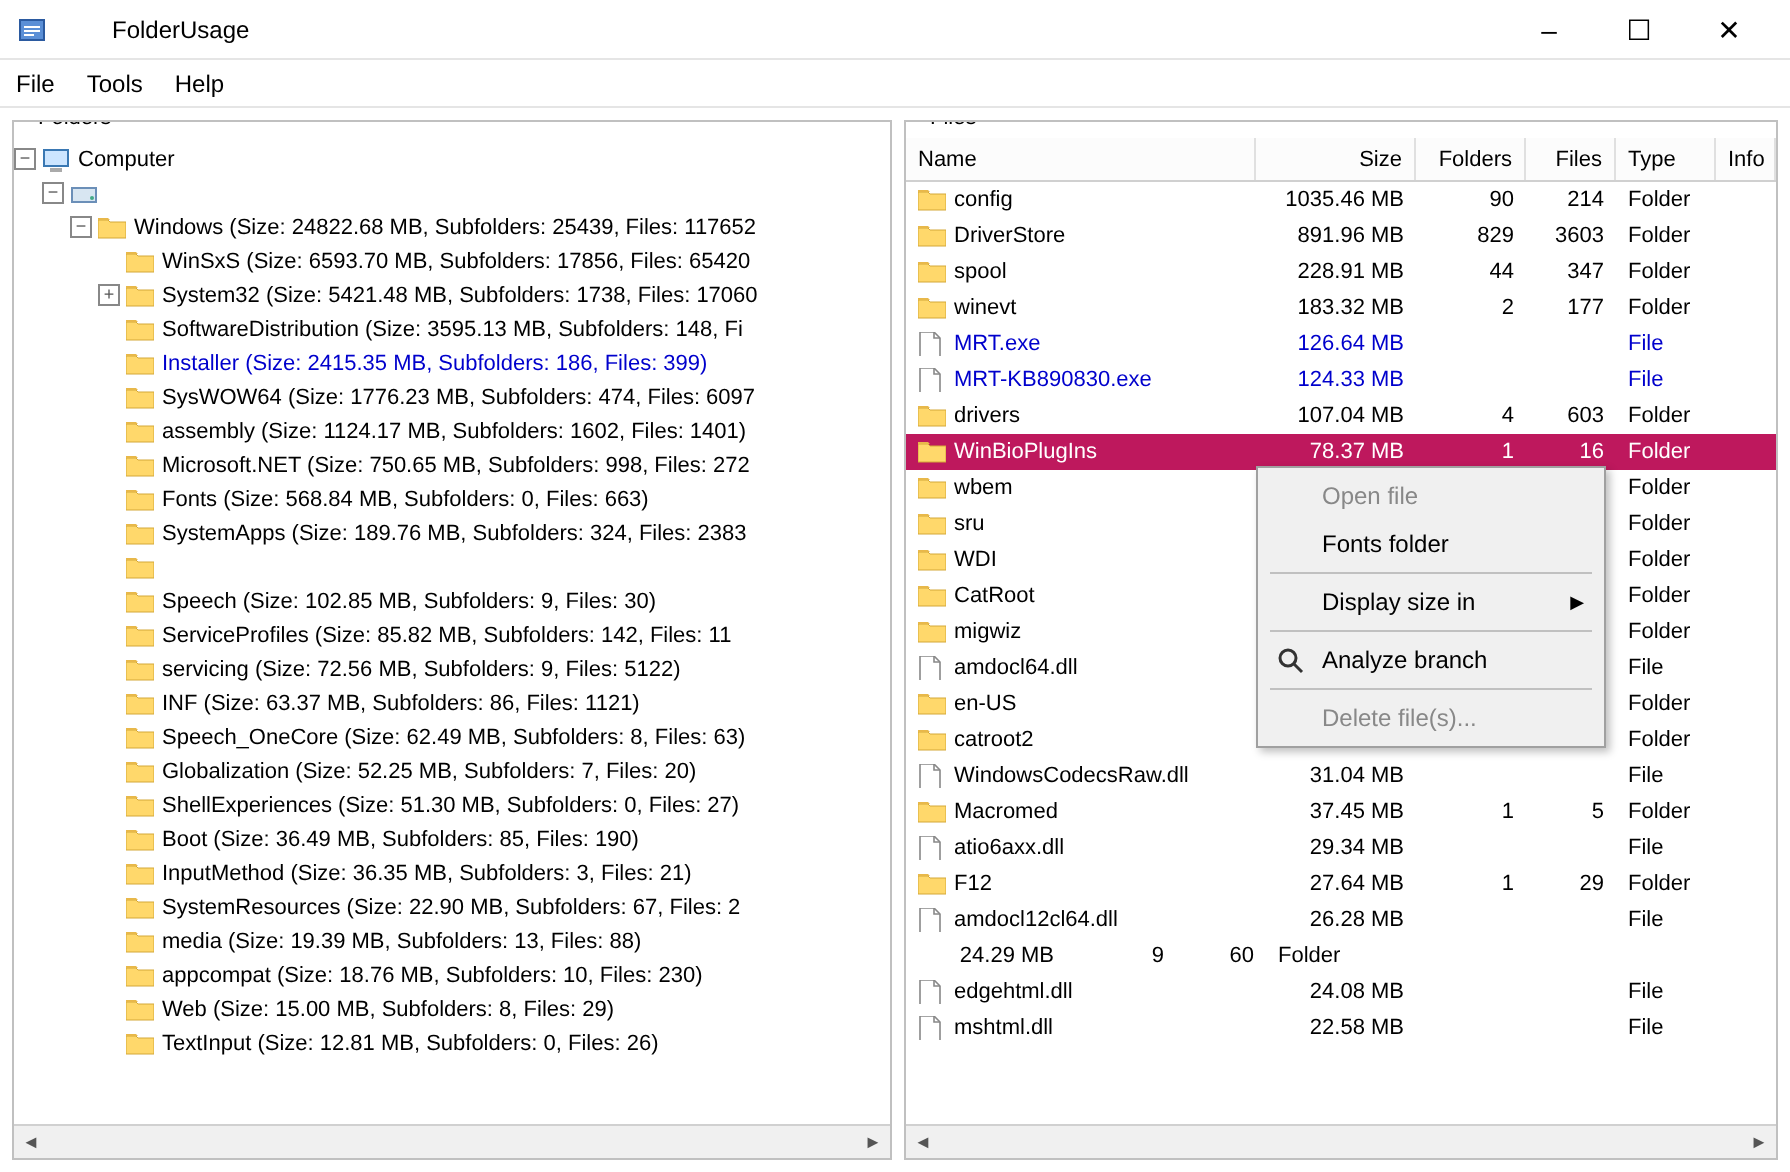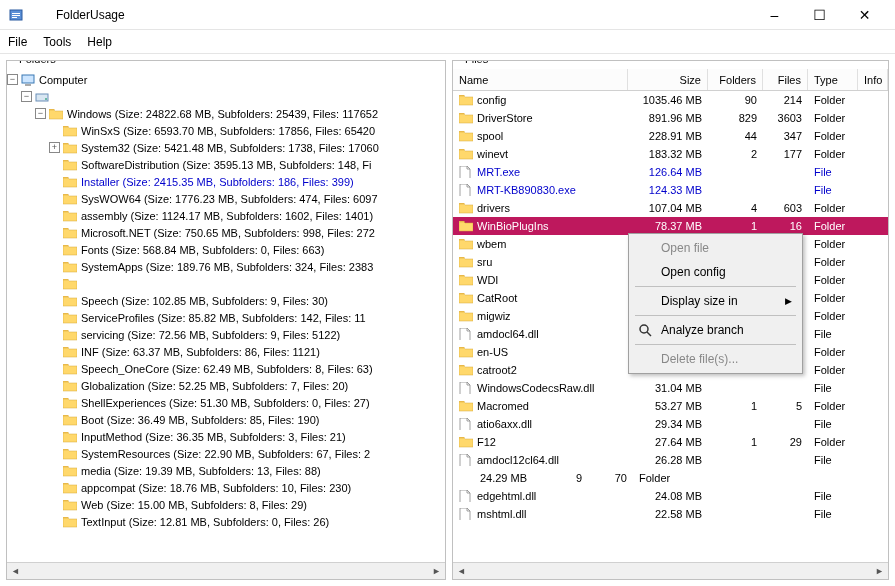--- a/index.html
+++ b/index.html
@@ -683,21 +683,21 @@
             <div class="cell col-info"></div>
           </div>
           <div class="file-row">
             <div class="cell col-name">
               <span class="file-icon"><svg width="14" height="12" viewBox="0 0 14 12">
                   <path d="M0 2 L5 2 L6 3 L14 3 L14 11 L0 11 Z" fill="#ffd86b" stroke="#d4a838" stroke-width="0.5"></path>
                   <path d="M0 1 L5 1 L6 2 L0 2 Z" fill="#e8b84a"></path>
                 </svg></span>
               <span>Macromed</span>
             </div>
-            <div class="cell col-size">53.27 MB</div>
+            <div class="cell col-size">37.45 MB</div>
             <div class="cell col-folders">1</div>
             <div class="cell col-files">5</div>
             <div class="cell col-type">Folder</div>
             <div class="cell col-info"></div>
           </div>
           <div class="file-row">
             <div class="cell col-name">
               <span class="file-icon"><svg width="12" height="14" viewBox="0 0 12 14">
                   <path d="M1 0 L8 0 L11 3 L11 13 L1 13 Z" fill="#fff" stroke="#888" stroke-width="0.8"></path>
                   <path d="M8 0 L8 3 L11 3" fill="none" stroke="#888" stroke-width="0.8"></path>
@@ -734,21 +734,21 @@
             </div>
             <div class="cell col-size">26.28 MB</div>
             <div class="cell col-folders"></div>
             <div class="cell col-files"></div>
             <div class="cell col-type">File</div>
             <div class="cell col-info"></div>
           </div>
           <div class="file-row">
             <div class="cell col-size">24.29 MB</div>
             <div class="cell col-folders">9</div>
-            <div class="cell col-files">70</div>
+            <div class="cell col-files">60</div>
             <div class="cell col-type">Folder</div>
             <div class="cell col-info"></div>
           </div>
           <div class="file-row">
             <div class="cell col-name">
               <span class="file-icon"><svg width="12" height="14" viewBox="0 0 12 14">
                   <path d="M1 0 L8 0 L11 3 L11 13 L1 13 Z" fill="#fff" stroke="#888" stroke-width="0.8"></path>
                   <path d="M8 0 L8 3 L11 3" fill="none" stroke="#888" stroke-width="0.8"></path>
                 </svg></span>
               <span>edgehtml.dll</span>
@@ -779,21 +779,21 @@
         <div class="scroll-track"></div>
         <div class="scroll-btn">►</div>
       </div>
     </div>
 
     <div class="context-menu" style="top:172px; left:175px;">
       <div class="cm-item disabled">
           <span>Open file</span>
         </div>
       <div class="cm-item">
-          <span>Open config</span>
+          <span>Fonts folder</span>
         </div>
       <div class="cm-sep"></div>
       <div class="cm-item">
           <span>Display size in</span>
           <span class="cm-arrow">▶</span>
         </div>
       <div class="cm-sep"></div>
       <div class="cm-item">
         <span class="cm-icon">
             <svg width="14" height="14" viewBox="0 0 14 14">

